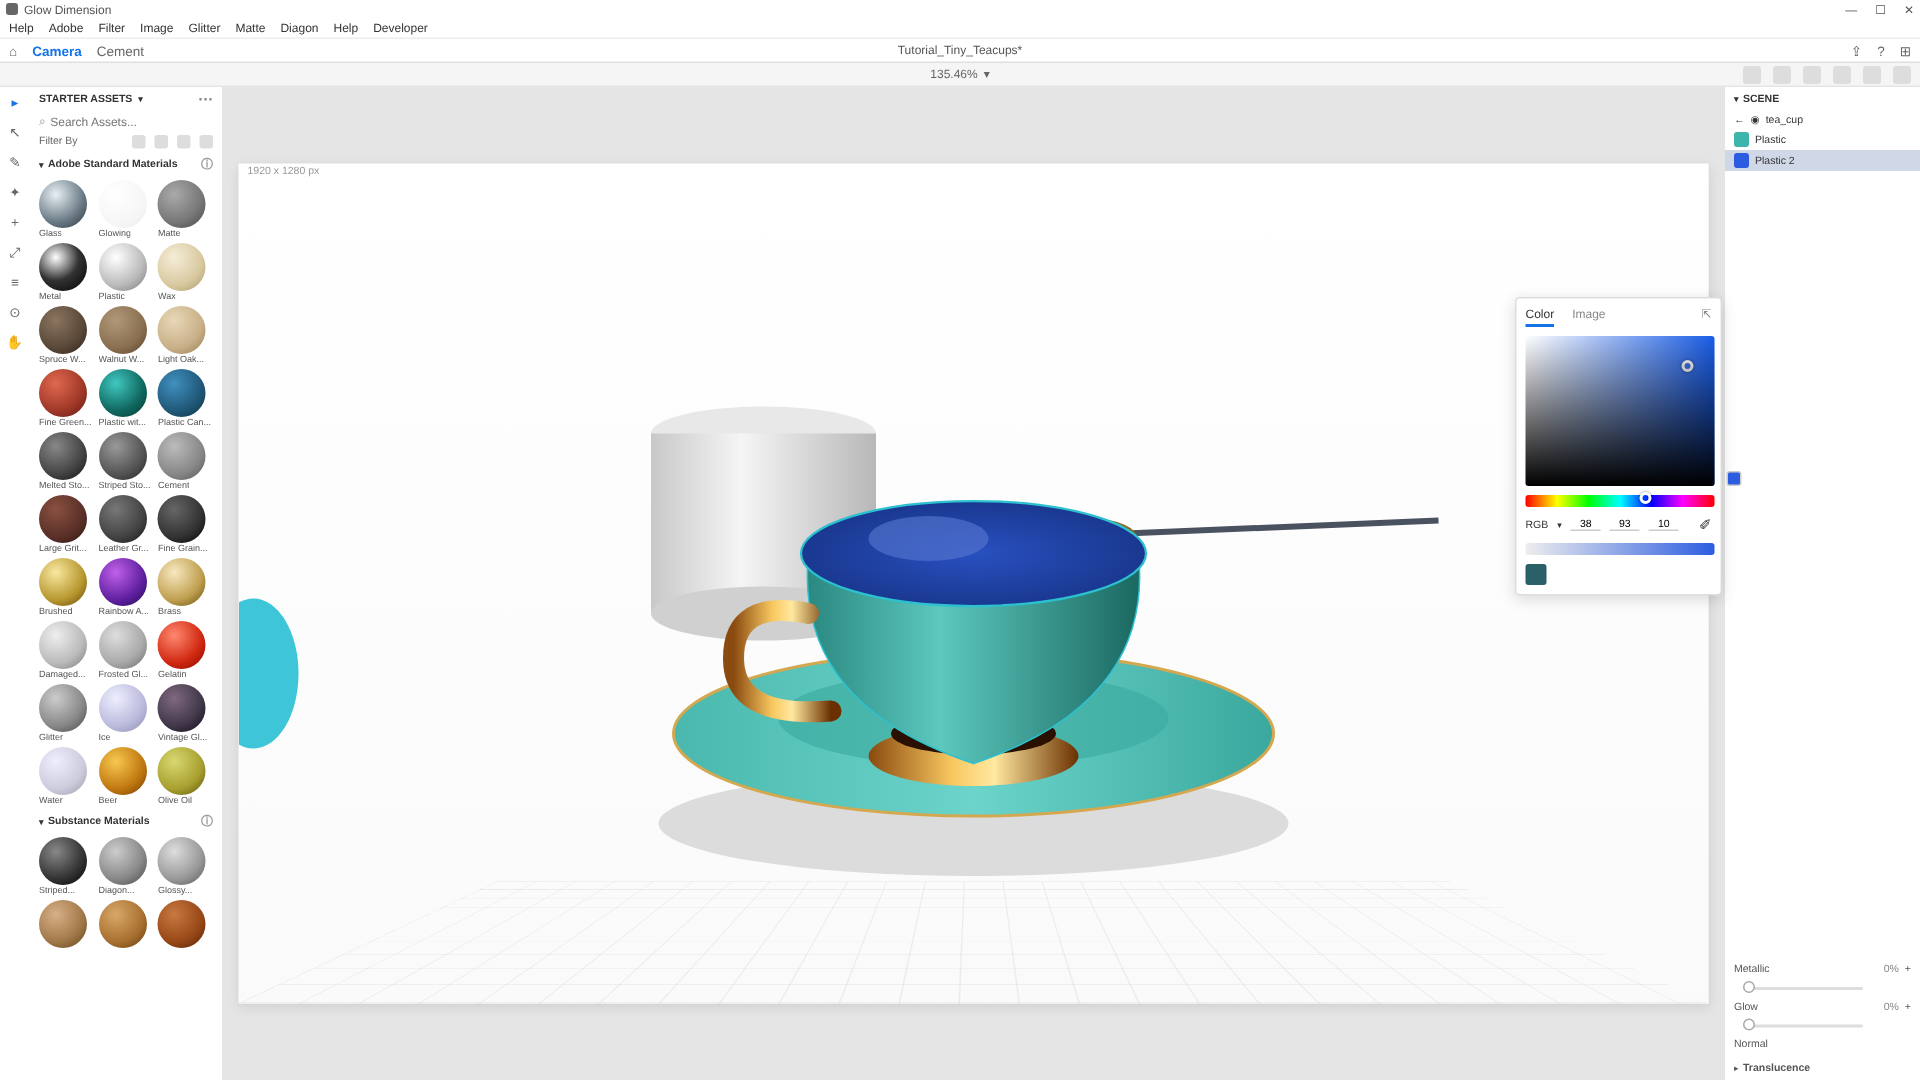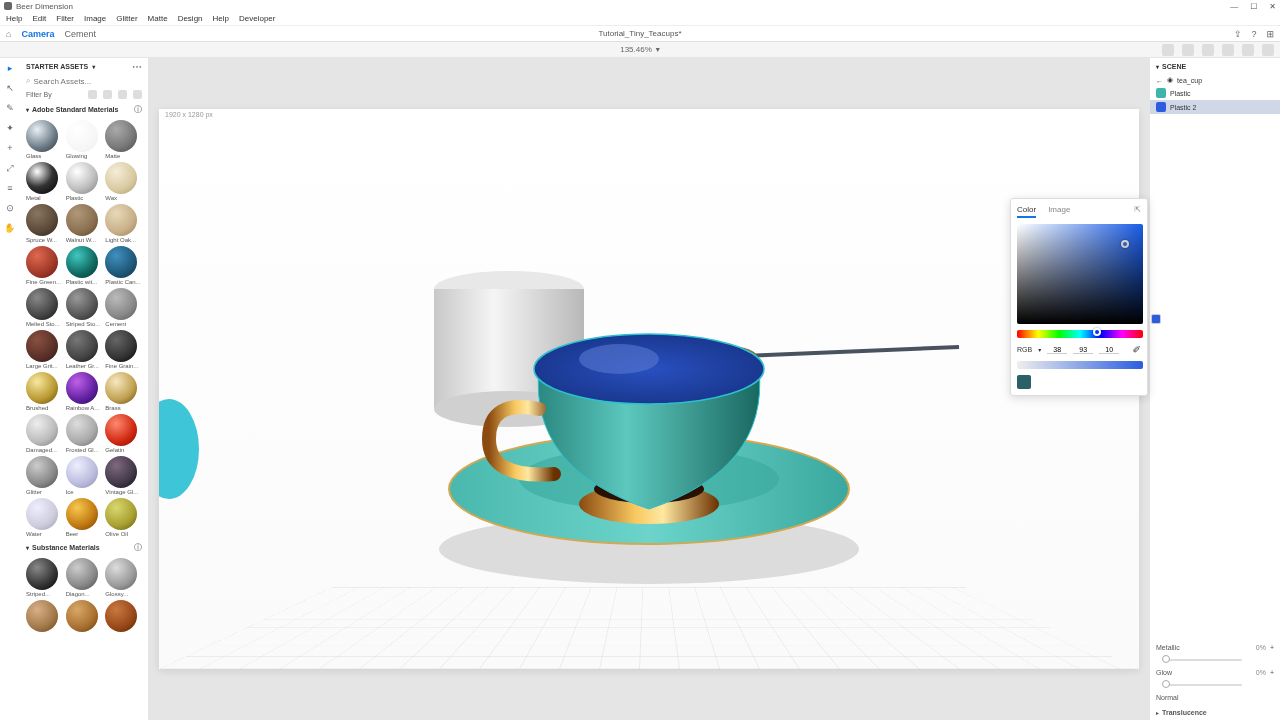--- a/index.html
+++ b/index.html
@@ -79,36 +79,36 @@
 .prop-slider { width: 80px; height: 2px; background: #ddd; border-radius: 2px; margin-left: 6px; position: relative; }
 .prop-slider .knob { position: absolute; width: 8px; height: 8px; background: #fff; border: 1px solid #aaa; border-radius: 50%; top: -4px; left: 0; }
 
 svg.scene-svg { position: absolute; left: 0; top: 0; }
 </style>
 </head>
 <body>
 
 <div class="titlebar">
   <div class="app-icon"></div>
-  <span>Beer Dimension</span>
+  <span>Glow Dimension</span>
   <div class="win-controls">
     <span>—</span>
     <span>☐</span>
     <span>✕</span>
   </div>
 </div>
 
 <div class="menubar">
   <span>Help</span>
-  <span>Edit</span>
+  <span>Adobe</span>
   <span>Filter</span>
   <span>Image</span>
   <span>Glitter</span>
   <span>Matte</span>
-  <span>Design</span>
+  <span>Diagon</span>
   <span>Help</span>
   <span>Developer</span>
 </div>
 
 <div class="modebar">
   <div class="mode-icons">
     <span>⌂</span>
     <span class="active">Camera</span>
     <span>Cement</span>
   </div>

